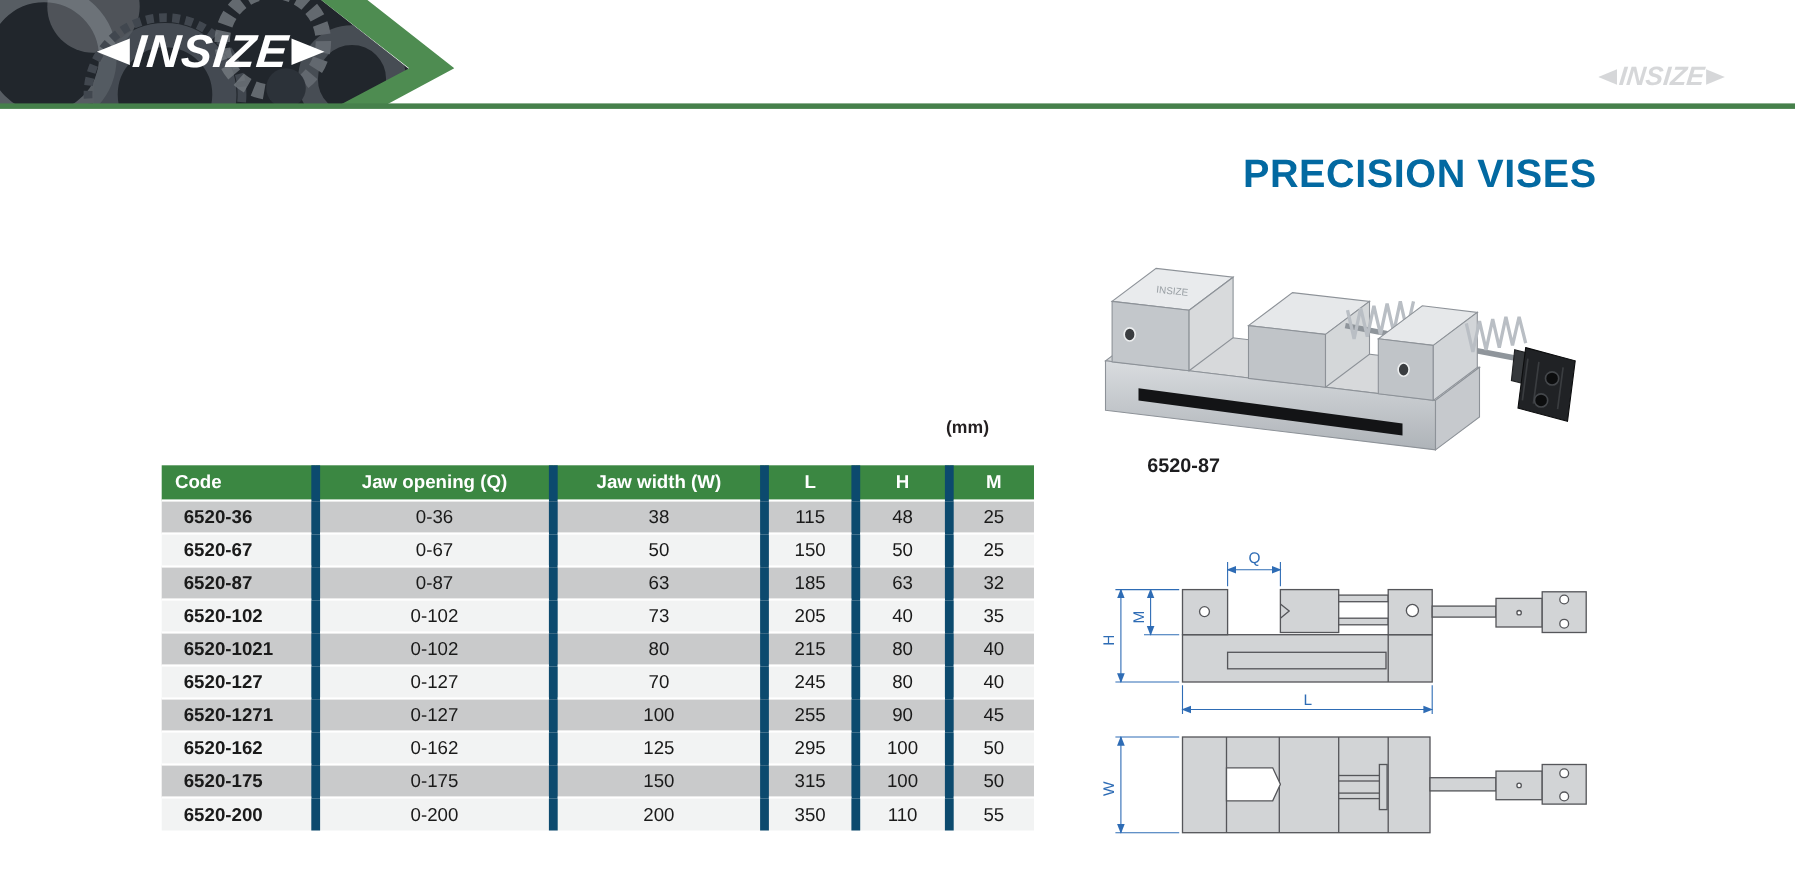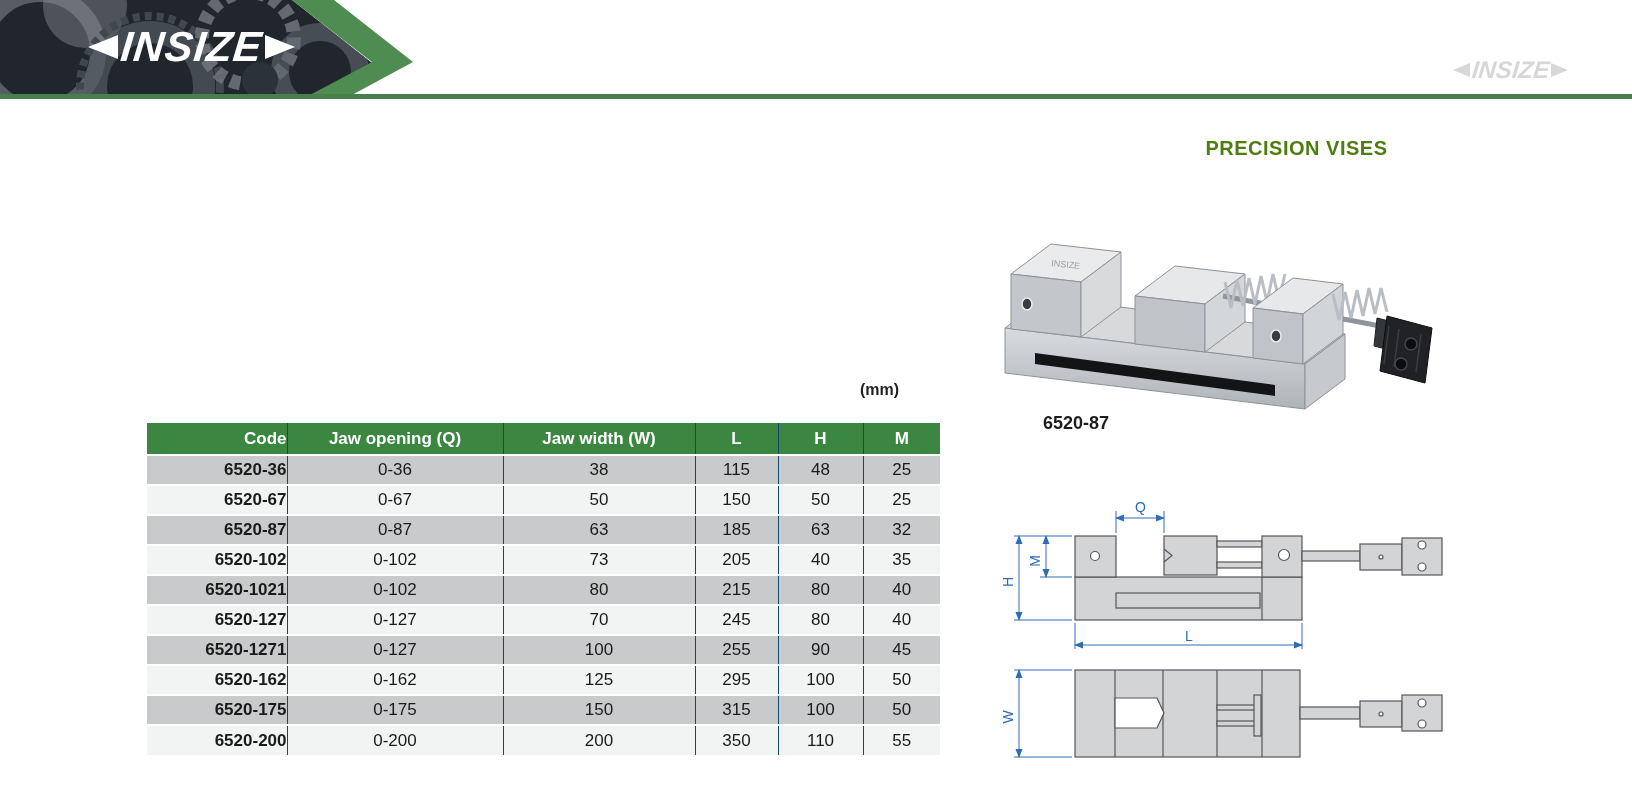--- a/index.html
+++ b/index.html
@@ -28,37 +28,37 @@
   .logo .arrow-r{width:0;height:0;border-top:12px solid transparent;border-bottom:12px solid transparent;border-left:30px solid #fff;}
   .logo .logo-text{color:#fff;font-weight:bold;font-style:italic;font-size:42px;letter-spacing:1px;
     transform:skewX(-6deg);line-height:1;}
   .green-rule{position:absolute;left:0;top:94px;width:1632px;height:5px;background:var(--divider-green);}
   .watermark{position:absolute;right:64px;top:58px;display:flex;align-items:center;gap:2px;opacity:.85;}
   .watermark .arrow-l{width:0;height:0;border-top:7px solid transparent;border-bottom:7px solid transparent;border-right:17px solid #cfd1d3;}
   .watermark .arrow-r{width:0;height:0;border-top:7px solid transparent;border-bottom:7px solid transparent;border-left:17px solid #cfd1d3;}
   .watermark .logo-text{color:#cfd1d3;font-weight:bold;font-style:italic;font-size:24px;transform:skewX(-6deg);line-height:1;}
 
   
-  .page-title{position:absolute;left:1130px;top:137px;width:333px;text-align:center;
-    font-size:20px;font-weight:bold;letter-spacing:.5px;color:#4d7c0f;}
+  .page-title{position:absolute;left:1130px;top:137px;width:333px;text-align:left;
+    font-size:36px;font-weight:bold;letter-spacing:.5px;color:#0369a1;}
 
   
   .features{position:absolute;left:146px;top:258px;list-style:none;}
   .features li{position:relative;padding-left:22px;font-size:17px;line-height:22.5px;color:var(--text-dark);}
   .features li::before{content:"";position:absolute;left:2px;top:8px;width:7px;height:7px;background:#231f20;}
 
   
   .units{position:absolute;left:860px;top:381px;width:78px;text-align:left;font-size:16px;font-weight:bold;}
   table.specs{position:absolute;left:147px;top:423px;width:793px;border-collapse:collapse;table-layout:fixed;}
   table.specs th{background:var(--table-header-green);color:#fff;font-size:17px;font-weight:bold;
     height:32px;text-align:center;border-bottom:2px solid #fff;}
-  table.specs th:first-child{text-align:right;padding-left:27px;}
+  table.specs th:first-child{text-align:left;padding-left:12px;}
   table.specs td{height:30px;font-size:17px;text-align:center;color:#1a1a1a;}
-  table.specs td:first-child{text-align:right;padding-left:20px;font-weight:bold;}
-  table.specs th + th, table.specs td + td{border-left:1px solid #0c4a6e;}
+  table.specs td:first-child{text-align:left;padding-left:20px;font-weight:bold;}
+  table.specs th + th, table.specs td + td{border-left:8px solid #0c4a6e;}
   table.specs tbody tr + tr td{border-top:2px solid #fff;}
   table.specs tbody tr:nth-child(odd) td{background:var(--row-gray);}
   table.specs tbody tr:nth-child(even) td{background:var(--row-light);}
 
   
   .product-photo{position:absolute;left:985px;top:178px;width:450px;height:235px;}
   .product-code{position:absolute;left:1043px;top:413px;font-size:18px;font-weight:bold;color:#1d1d1f;}
   .drawing{position:absolute;}
   .drawing text{font-family:"Liberation Sans",sans-serif;font-size:14px;fill:var(--dimension-blue);}
 </style>

